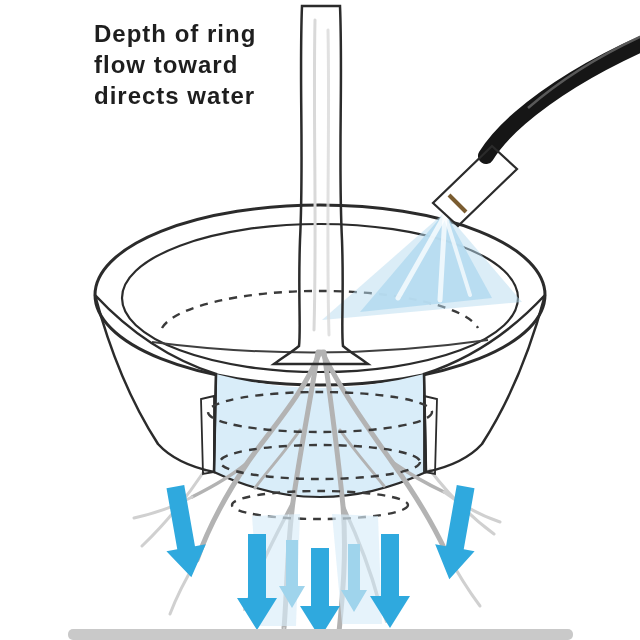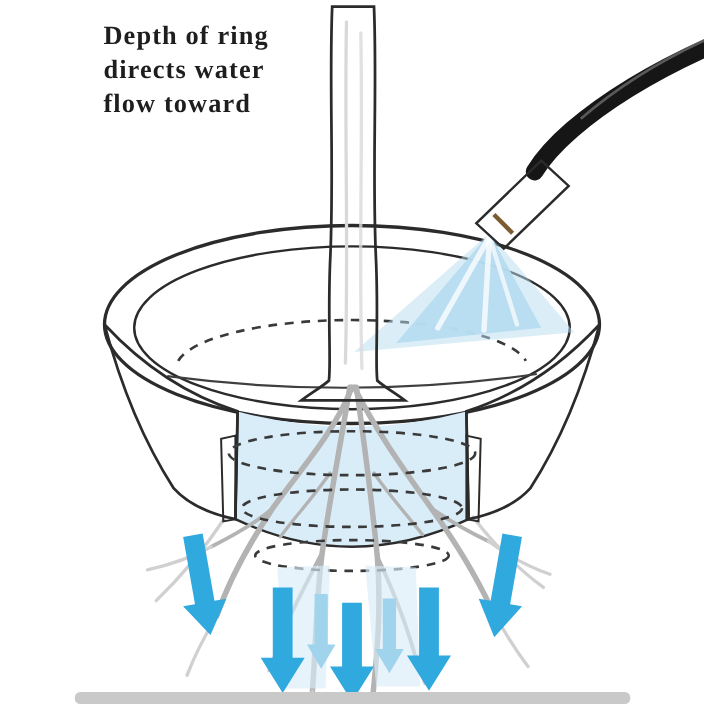--- a/index.html
+++ b/index.html
@@ -4,21 +4,21 @@
 <style>
   html,body{margin:0;padding:0;background:#ffffff;}
   .stage{
     position:relative;width:640px;height:640px;background:#ffffff;
     overflow:hidden;font-family:"DejaVu Sans", sans-serif;
   }
   .stage svg{position:absolute;left:0;top:0;}
   .caption{
     position:absolute;left:94px;top:18px;width:240px;
     font-size:24px;font-weight:700;line-height:31px;color:#1e1e1e;
-    letter-spacing:1px;font-family:Liberation Serif, serif;
+    letter-spacing:1px;font-family:Liberation Sans, sans-serif;
   }
   .dash{fill:none;stroke:#3a3a3a;stroke-width:2.4;stroke-dasharray:8 7;}
   .edge{fill:none;stroke:#2b2b2b;}
   .rootline{fill:none;stroke-linecap:round;stroke-linejoin:round;}
   .streak{fill:none;stroke-linecap:round;}
 </style>
 </head>
 <body>
 
 <div class="stage">
@@ -111,17 +111,17 @@
       <polygon points="311,548 329,548 329,606 340,606 320,638 300,606 311,606"></polygon>
       <polygon points="381,534 399,534 399,596 410,596 390,628 370,596 381,596"></polygon>
       <polygon transform="rotate(10 458 530)" points="449,486 467,486 467,548 478,548 458,580 438,548 449,548"></polygon>
     </g>
 
     <rect x="68" y="629" width="505" height="11" rx="5" fill="#c9c9c9"></rect>
   </svg>
 
   <div class="caption">
     <div>Depth of ring</div>
+    <div>flow toward</div>
     <div>directs water</div>
-    <div>flow toward</div>
   </div>
 
 </div>
 
 </body></html>

